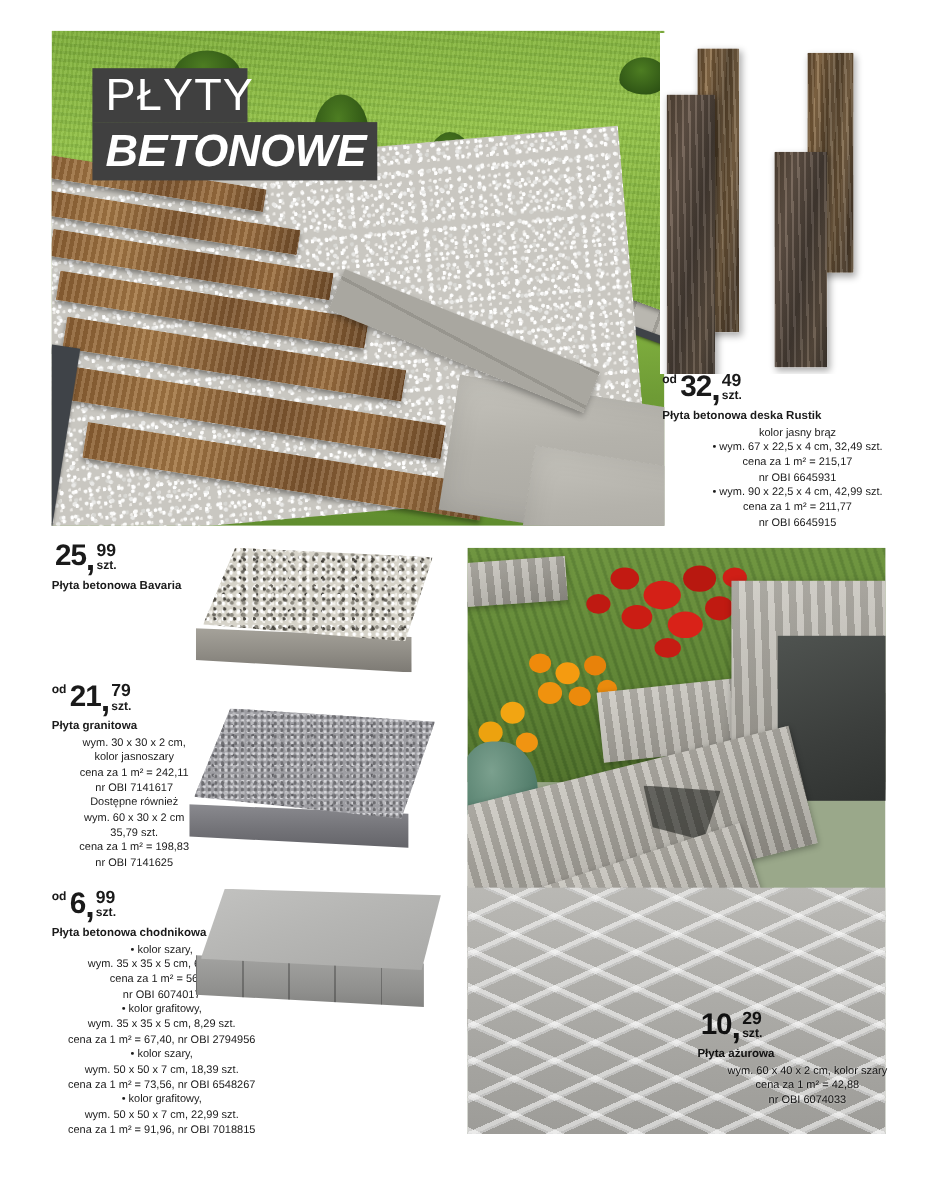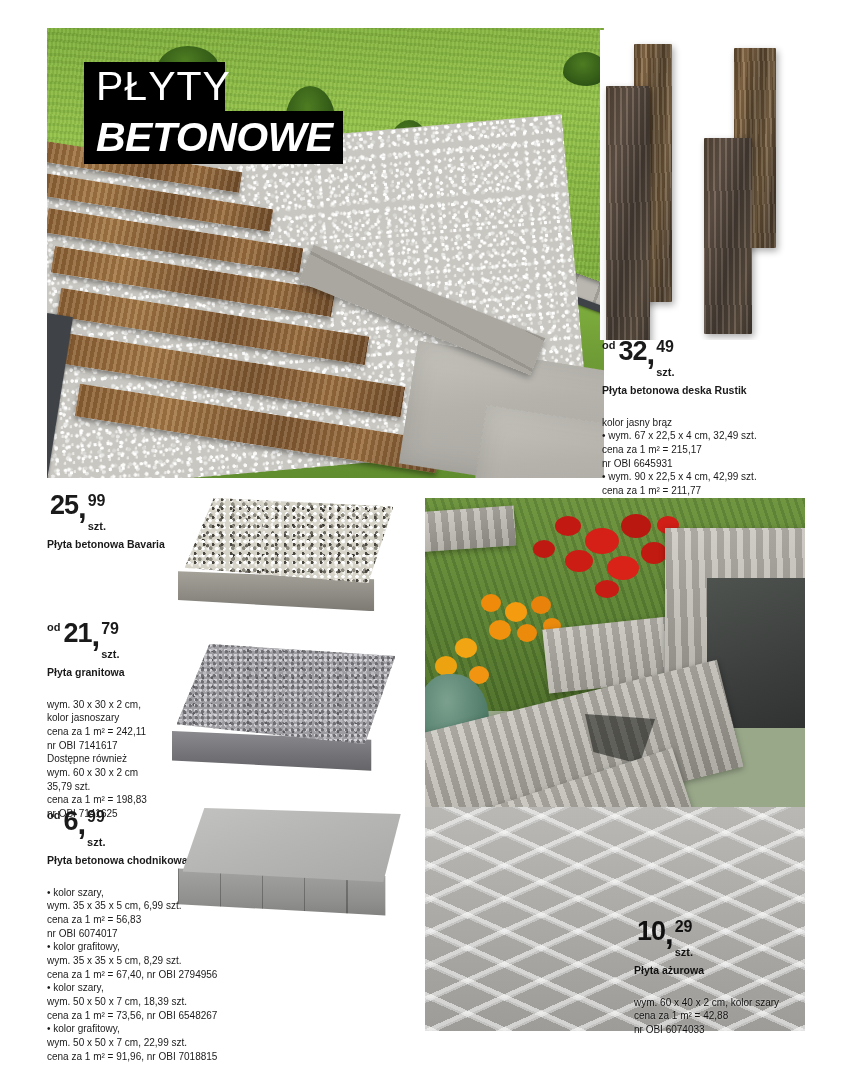--- a/index.html
+++ b/index.html
@@ -50,21 +50,21 @@
   }
   .hero-bigslab{position:absolute;
     background:linear-gradient(165deg,#c6c4bd 0%,#b4b2ab 40%,#a7a59f 100%);
     box-shadow:inset 0 0 26px rgba(0,0,0,.10);}
   .hero-wall{position:absolute;
     background:repeating-linear-gradient(6deg,#a9a7a0 0 30px,#97958e 30px 33px);
     box-shadow:0 3px 6px rgba(0,0,0,.3);}
   .hero-edge-dark{position:absolute;background:#3f4348;box-shadow:0 1px 3px rgba(0,0,0,.5);}
 
   
-  .banner{position:absolute;background:#000000;display:flex;align-items:center;}
+  .banner{position:absolute;background:#404040;display:flex;align-items:center;}
   #banner1{left:37px;top:34px;width:129px;height:49px;padding-left:12px;}
   #banner2{left:37px;top:83px;width:247px;height:53px;padding-left:12px;}
   .banner-t1{color:#fff;font-size:41px;letter-spacing:1px;line-height:1;font-weight:400;
     font-family:"Liberation Sans", sans-serif;}
   .banner-t2{color:#fff;font-size:41px;font-weight:bold;font-style:italic;line-height:1;
     letter-spacing:-.5px;font-family:"Liberation Sans", sans-serif;}
 
   
   #planks{left:600px;top:30px;width:248px;height:310px;background:#fff;}
   .plank{position:absolute;
@@ -160,24 +160,24 @@
   }
   .g-darkstone{position:absolute;background:linear-gradient(160deg,#4f5350 0%,#3b3e3c 60%,#2f3230 100%);}
 
   
   .price-line{display:flex;align-items:flex-start;}
   .price-od{font-size:11px;font-weight:bold;line-height:1;margin-right:3px;margin-bottom:3px;}
   .price-int{font-size:27px;font-weight:bold;line-height:.88;letter-spacing:-1px;}
   .price-comma{font-size:31px;font-weight:bold;line-height:.88;margin-right:1px;}
   .price-right{display:flex;flex-direction:column;align-items:flex-start;margin-bottom:2px;}
   .price-dec{font-size:16px;font-weight:bold;line-height:.85;}
-  .price-unit{font-size:11px;font-weight:bold;line-height:1;margin-top:13px;}
+  .price-unit{font-size:11px;font-weight:bold;line-height:1;margin-top:1px;}
 
   .prod-title{font-size:10.5px;font-weight:bold;margin-top:4px;line-height:1.33;}
-  .prod-desc{font-size:10px;line-height:1.37;margin-top:18px;}
+  .prod-desc{font-size:10px;line-height:1.37;margin-top:1px;text-align:center;}
   .prod-desc div{white-space:nowrap;}
 
   #blk-rustik{position:absolute;left:602px;top:340px;width:246px;}
   #blk-bavaria{position:absolute;left:47px;top:494px;width:150px;}
   #blk-granite{position:absolute;left:47px;top:622px;width:150px;}
   #blk-chodnik{position:absolute;left:47px;top:810px;width:200px;}
 
   #blk-azur{position:absolute;left:634px;top:920px;width:200px;color:#111;}
   #blk-azur .prod-desc div{text-shadow:0 0 2px rgba(255,255,255,.55);}
 

